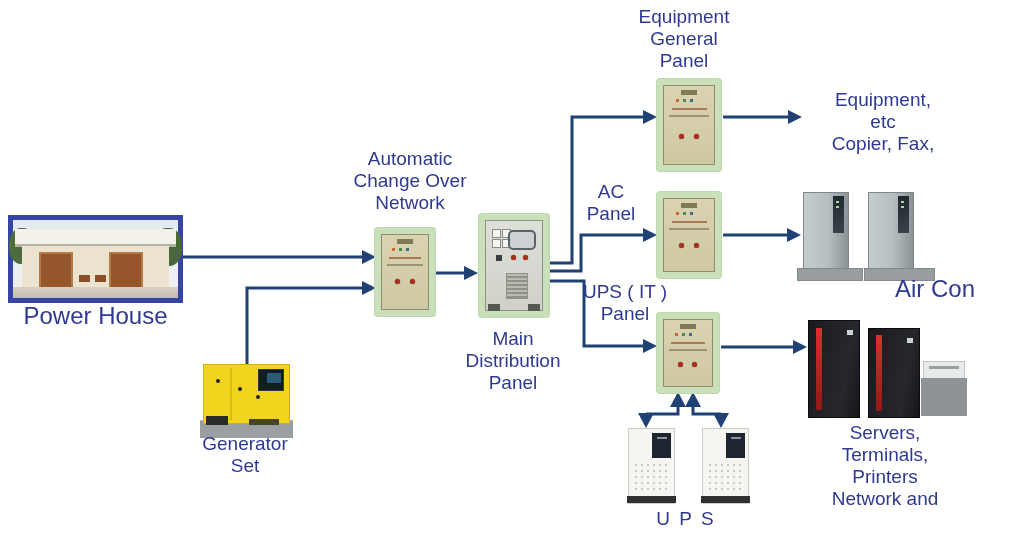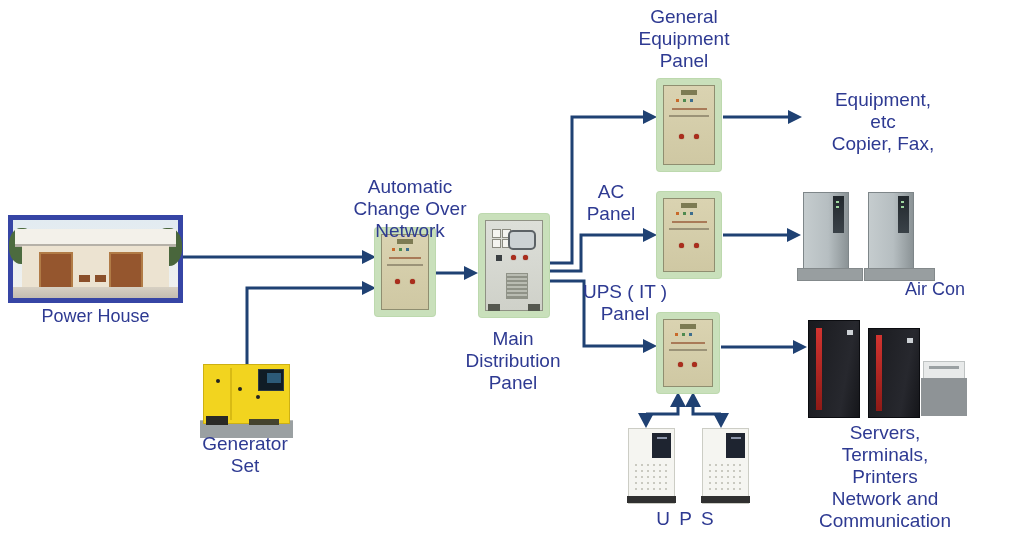--- a/index.html
+++ b/index.html
@@ -1,20 +1,20 @@
 <!DOCTYPE html>
 <html><head>
 <meta charset="utf-8">
 <style>
   html,body{margin:0;padding:0;background:#ffffff;}
   #canvas{position:relative;width:1024px;height:544px;background:#ffffff;overflow:hidden;
           font-family:"Liberation Sans",sans-serif;}
   svg.wires{position:absolute;left:0;top:0;z-index:1;}
   .lbl{position:absolute;z-index:3;color:#2e3a92;font-size:19px;line-height:22px;text-align:center;}
-  .lbl.big{font-size:18px;}
+  .lbl.big{font-size:24px;}
 
   
   .green-box{position:absolute;z-index:2;background:#c9e0bb;border-radius:3px;box-shadow:0 0 0 1px #bdd9ae;}
   .face{position:absolute;left:6px;right:6px;top:6px;bottom:6px;background:linear-gradient(#dad3b1,#cfc8a3);
         border:1px solid #8f8e70;}
   .plate{position:absolute;top:4px;left:50%;transform:translateX(-50%);width:16px;height:5px;background:#7d7b53;}
   .mini-dots{position:absolute;top:13px;left:50%;transform:translateX(-50%);width:26px;height:3px;
         background:linear-gradient(90deg,#c86a2a 0 3px,transparent 3px 7px,#4f8a4f 7px 10px,transparent 10px 14px,#3d6e8e 14px 17px,transparent 17px);}
   .tline1{position:absolute;top:22px;left:15%;right:15%;height:2px;background:#a97a58;}
   .tline2{position:absolute;top:29px;left:10%;right:10%;height:2px;background:#9b9378;}
@@ -142,21 +142,21 @@
   <div class="green-box" style="left:375px;top:228px;width:60px;height:88px;">
     <div class="face">
       <div class="plate"></div>
       <div class="mini-dots"></div>
       <div class="tline1"></div>
       <div class="tline2"></div>
       <div class="red-dot" style="left:13px;top:44px;"></div>
       <div class="red-dot" style="left:28px;top:44px;"></div>
     </div>
   </div>
-  <div class="lbl" style="left:340px;top:176px;width:140px;">
+  <div class="lbl" style="left:340px;top:148px;width:140px;">
     <div>Automatic</div>
     <div>Change Over</div>
     <div>Network</div>
   </div>
 
   <div class="green-box" style="left:479px;top:214px;width:70px;height:103px;">
     <div class="mdp-face">
       <div class="gauge" style="left:6px;top:8px;"></div>
       <div class="gauge" style="left:16px;top:8px;"></div>
       <div class="gauge" style="left:6px;top:18px;"></div>
@@ -180,22 +180,22 @@
     <div class="face">
       <div class="plate"></div>
       <div class="mini-dots"></div>
       <div class="tline1"></div>
       <div class="tline2"></div>
       <div class="red-dot" style="left:15px;top:48px;"></div>
       <div class="red-dot" style="left:30px;top:48px;"></div>
     </div>
   </div>
   <div class="lbl" style="left:619px;top:6px;width:130px;">
+    <div>Equipment</div>
     <div>General</div>
-    <div>Equipment</div>
     <div>Panel</div>
   </div>
   <div class="lbl" style="left:818px;top:89px;width:130px;">
     <div>Equipment,</div>
     <div>etc</div>
     <div>Copier, Fax,</div>
   </div>
 
   <div class="green-box" style="left:657px;top:192px;width:64px;height:86px;">
     <div class="face">
@@ -253,21 +253,20 @@
   </div>
   <div class="printer-top" style="left:923px;top:361px;width:40px;height:17px;">
     <div class="printer-slot"></div>
   </div>
   <div class="printer-base" style="left:921px;top:378px;width:46px;height:38px;"></div>
   <div class="lbl" style="left:810px;top:422px;width:150px;">
     <div>Servers,</div>
     <div>Terminals,</div>
     <div>Printers</div>
     <div>Network and</div>
-    <div>Communication</div>
   </div>
 
   <div class="ups-unit" style="left:628px;top:428px;width:45px;height:74px;">
     <div class="ups-panel"></div>
     <div class="ups-led"></div>
     <div class="ups-vents"></div>
     <div class="ups-base"></div>
   </div>
   <div class="ups-unit" style="left:702px;top:428px;width:45px;height:74px;">
     <div class="ups-panel"></div>

